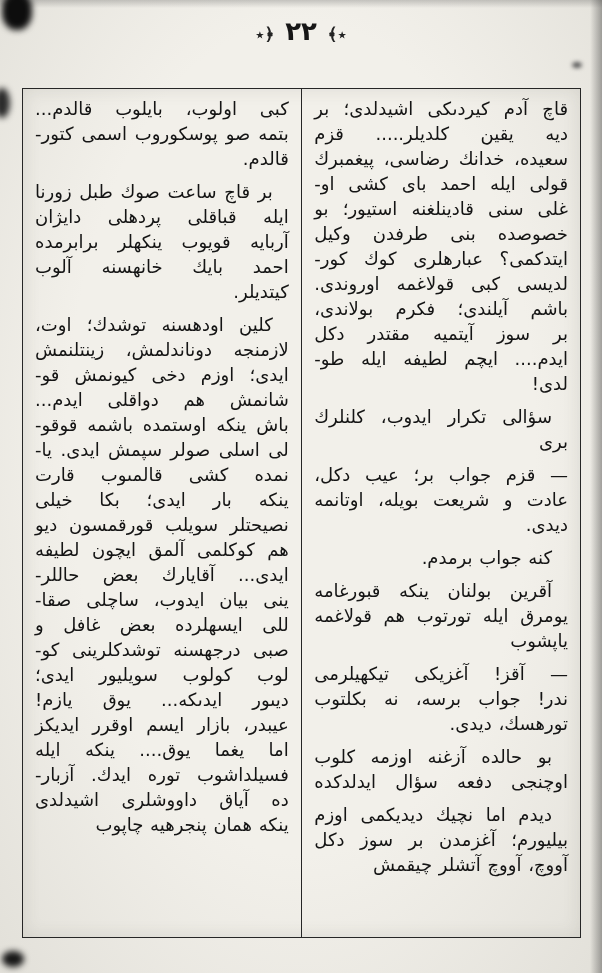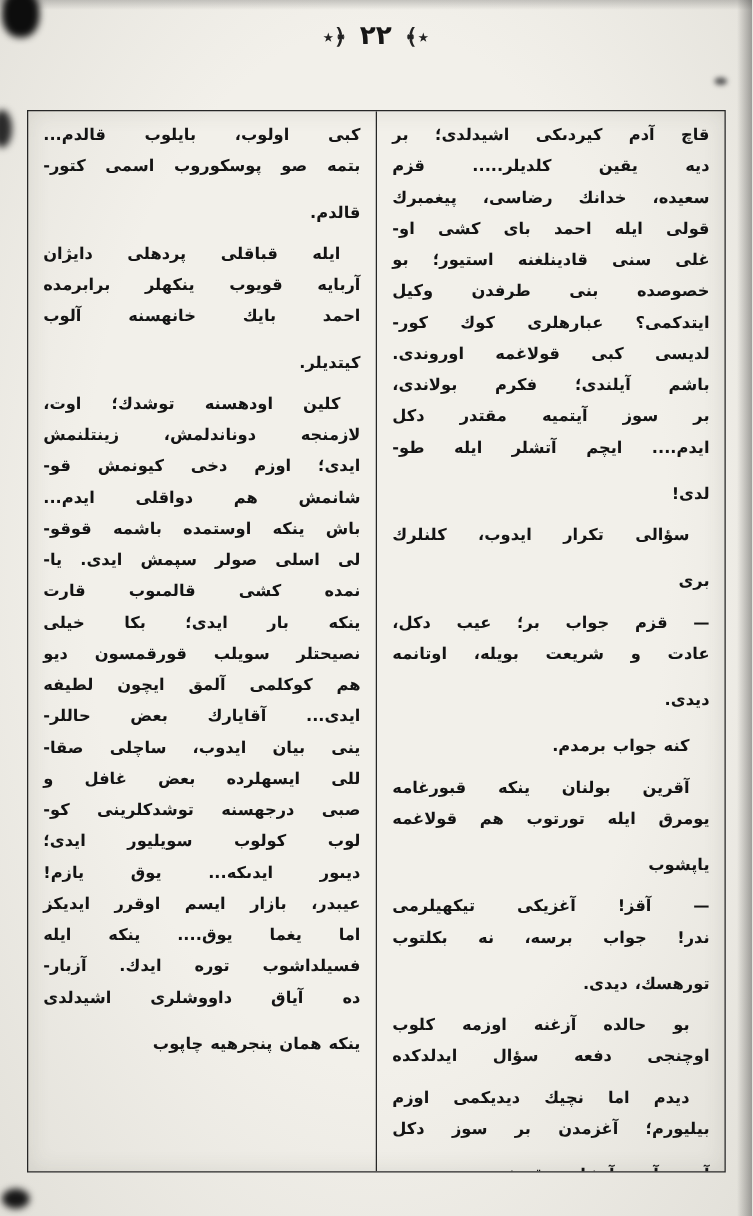--- a/index.html
+++ b/index.html
@@ -23,51 +23,51 @@
   .a-bottom-left { bottom: 6px; left: 2px; width: 22px; height: 16px; background: #161616; border-radius: 50%; filter: blur(3px); }
   .a-speck { top: 62px; right: 20px; width: 10px; height: 6px; background: #555; border-radius: 50%; filter: blur(2px); }
 
   .header {
     position: absolute; top: 16px; left: 0; right: 0;
     text-align: center;
     color: #161616;
     font-size: 19px; font-weight: bold;
     direction: rtl;
   }
-  .header .pagenum { margin: 0 4px; letter-spacing: 1px; font-size: 21px; }
+  .header .pagenum { margin: 0 4px; letter-spacing: 1px; font-size: 26px; }
   .header .orn { font-size: 17px; color: #222; }
 
   .frame {
     position: absolute;
     left: 22px; right: 21px; top: 88px; bottom: 35px;
     border: 1.5px solid #262626;
     display: flex;
     direction: rtl;
     overflow: hidden;
     box-shadow: inset 0 0 18px rgba(70,70,60,.12);
   }
   .col {
     flex: 1 1 0;
     padding: 7px 12px 0 12px;
     color: #141414;
-    font-size: 13px;
-    font-weight: bold;
+    font-size: 18px;
+    font-weight: normal;
     line-height: 25px;
     direction: rtl;
   }
   .divider { width: 1.5px; background: #262626; flex: 0 0 auto; }
 
   .para { margin: 0 0 8px 0; }
   .para.indent .line:first-child { text-indent: 16px; }
   .line {
     text-align: justify;
     text-align-last: justify;
     word-spacing: 1px;
   }
-  .line.last { text-align-last: right; margin-top: 12px; }
+  .line.last { text-align-last: right; }
 </style>
 </head>
 <body>
 
 <div class="page">
 
   <div class="artifact a-top-strip"></div>
   <div class="artifact a-top-left"></div>
   <div class="artifact a-left-edge"></div>
   <div class="artifact a-right-strip"></div>
@@ -86,21 +86,21 @@
           <div class="line">قاچ آدم كيردىكى اشيدلدى؛ بر</div>
           <div class="line">ديه يقين كلديلر..... قزم</div>
           <div class="line">سعيده، خدانك رضاسى، پيغمبرك</div>
           <div class="line">قولى ايله احمد باى كشى او-</div>
           <div class="line">غلى سنى قادينلغنه استيور؛ بو</div>
           <div class="line">خصوصده بنى طرفدن وكيل</div>
           <div class="line">ايتدكمى؟ عبارهلرى كوك كور-</div>
           <div class="line">لديسى كبى قولاغمه اوروندى.</div>
           <div class="line">باشم آيلندى؛ فكرم بولاندى،</div>
           <div class="line">بر سوز آيتميه مقتدر دكل</div>
-          <div class="line">ايدم.... ايچم آتشلر ايله طو-</div>
+          <div class="line">ايدم.... ايچم لطيفه ايله طو-</div>
           <div class="line last">لدى!</div>
         </div>
         <div class="para indent">
           <div class="line">سؤالى تكرار ايدوب، كلنلرك</div>
           <div class="line last">برى</div>
         </div>
         <div class="para">
           <div class="line">— قزم جواب بر؛ عيب دكل،</div>
           <div class="line">عادت و شريعت بويله، اوتانمه</div>
           <div class="line last">ديدى.</div>
@@ -129,20 +129,21 @@
         </div>
       </div>
     <div class="divider"></div>
     <div class="col">
         <div class="para">
           <div class="line">كبى اولوب، بايلوب قالدم...</div>
           <div class="line">بتمه صو پوسكوروب اسمى كتور-</div>
           <div class="line last">قالدم.</div>
         </div>
         <div class="para indent">
+          <div class="line">بر قاچ ساعت صوك طبل زورنا</div>
           <div class="line">ايله قباقلى پردهلى دايژان</div>
           <div class="line">آربايه قويوب ينكهلر برابرمده</div>
           <div class="line">احمد بايك خانهسنه آلوب</div>
           <div class="line last">كيتديلر.</div>
         </div>
         <div class="para indent">
           <div class="line">كلين اودهسنه توشدك؛ اوت،</div>
           <div class="line">لازمنجه دوناندلمش، زينتلنمش</div>
           <div class="line">ايدى؛ اوزم دخى كيونمش قو-</div>
           <div class="line">شانمش هم دواقلى ايدم...</div>

